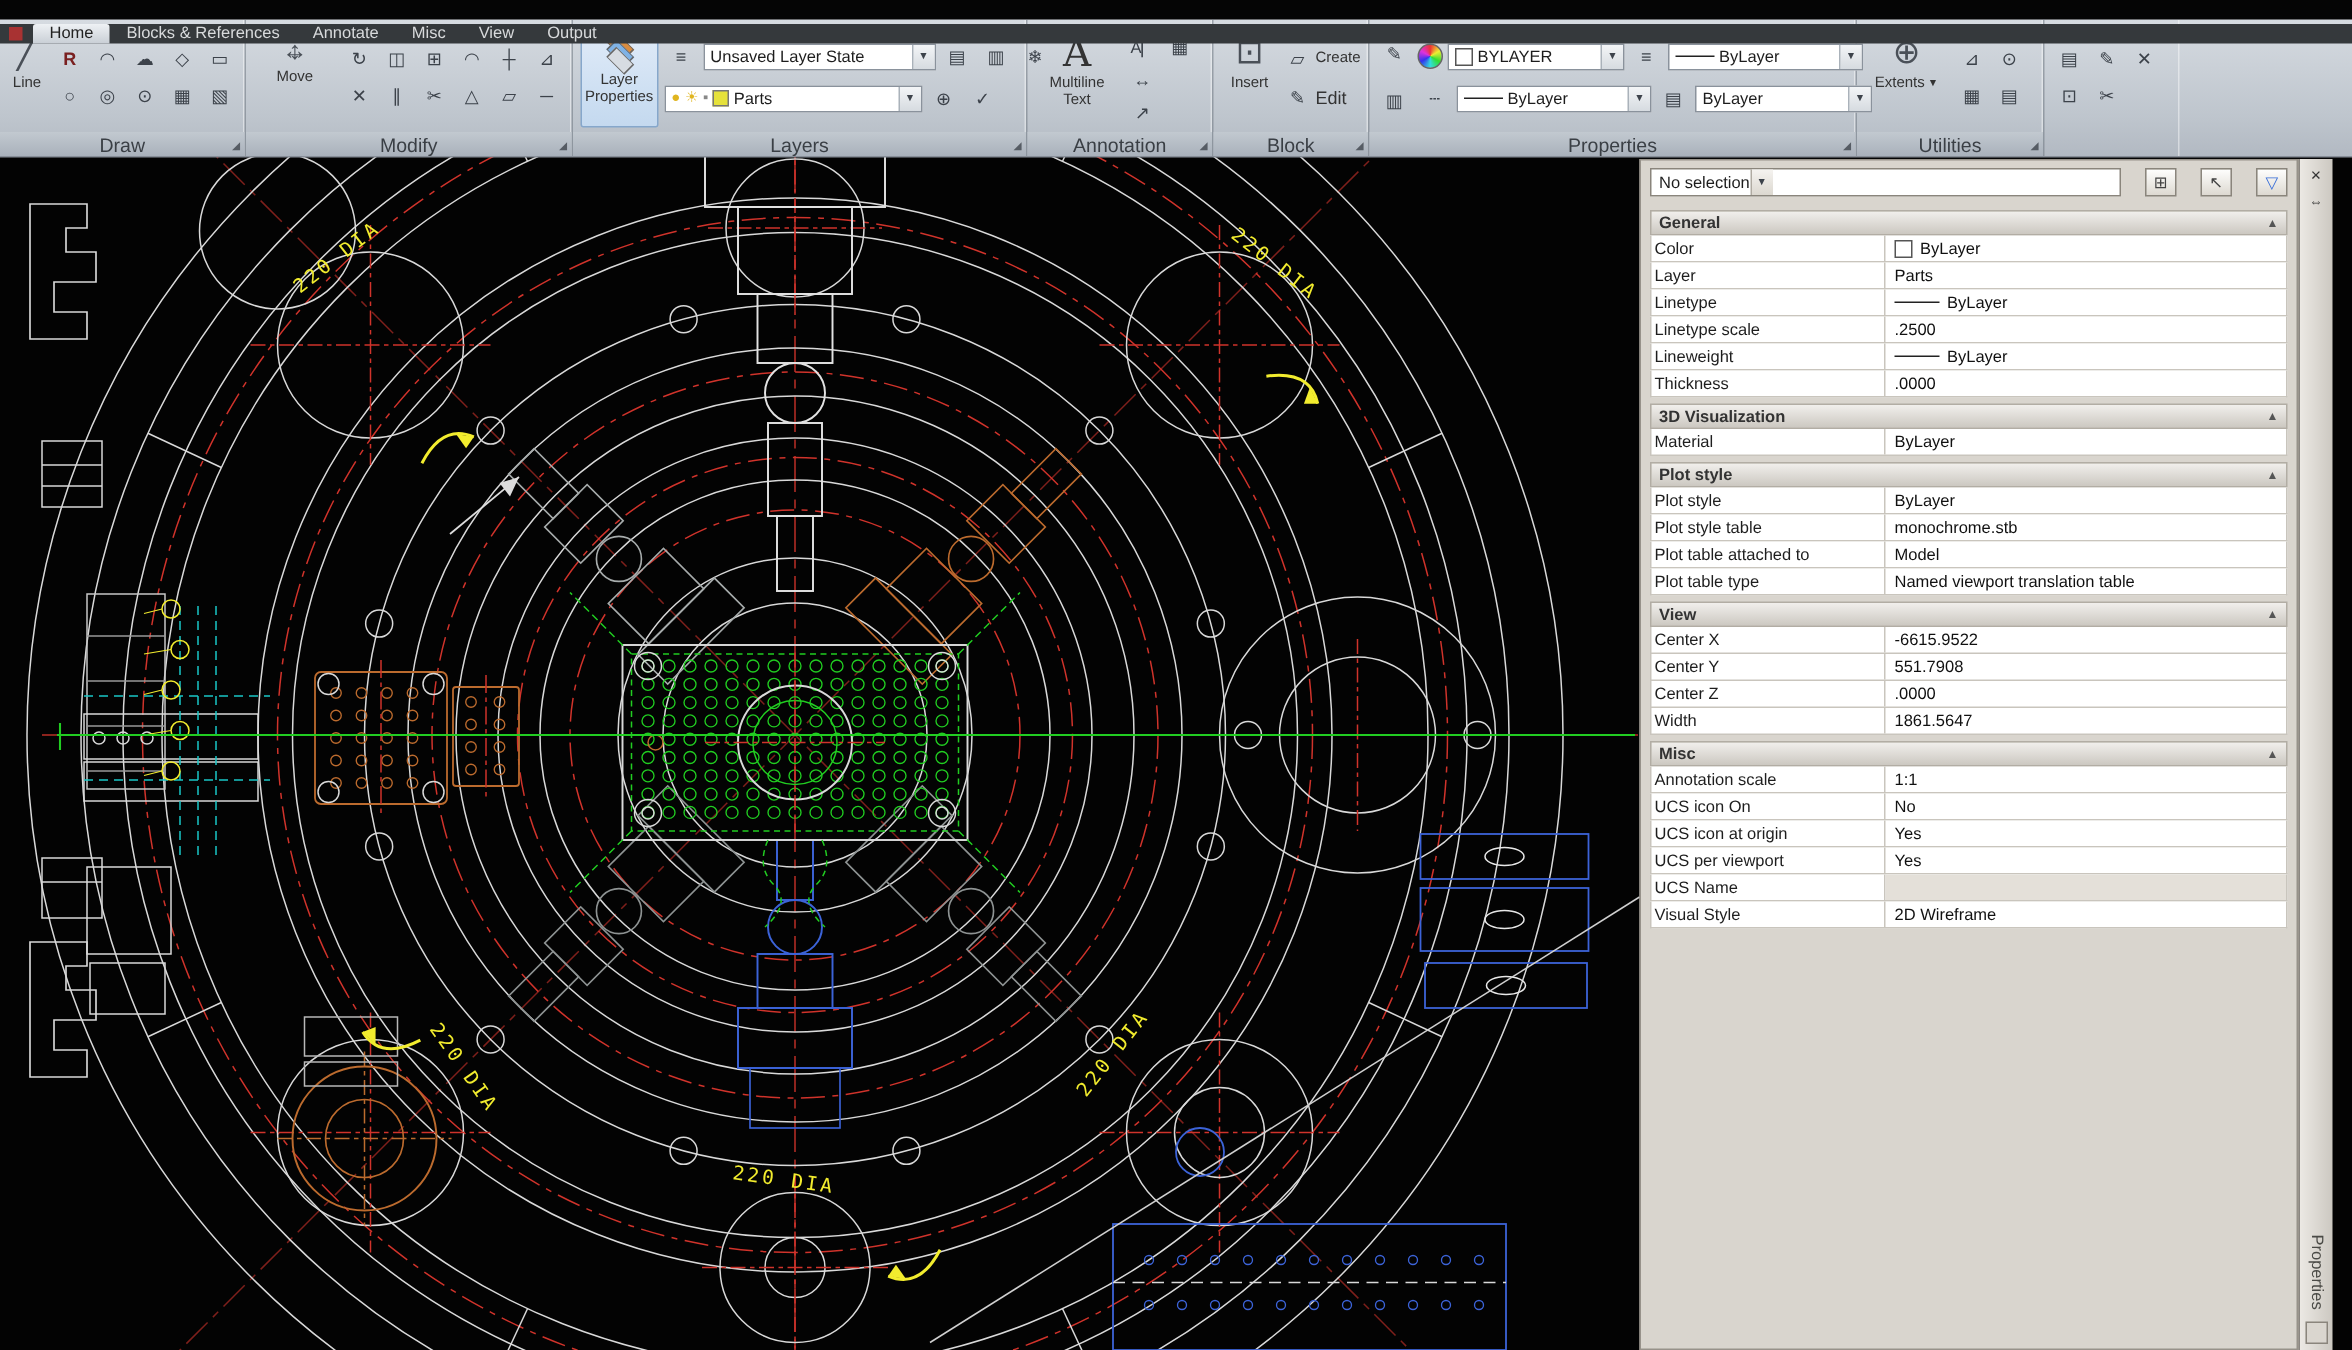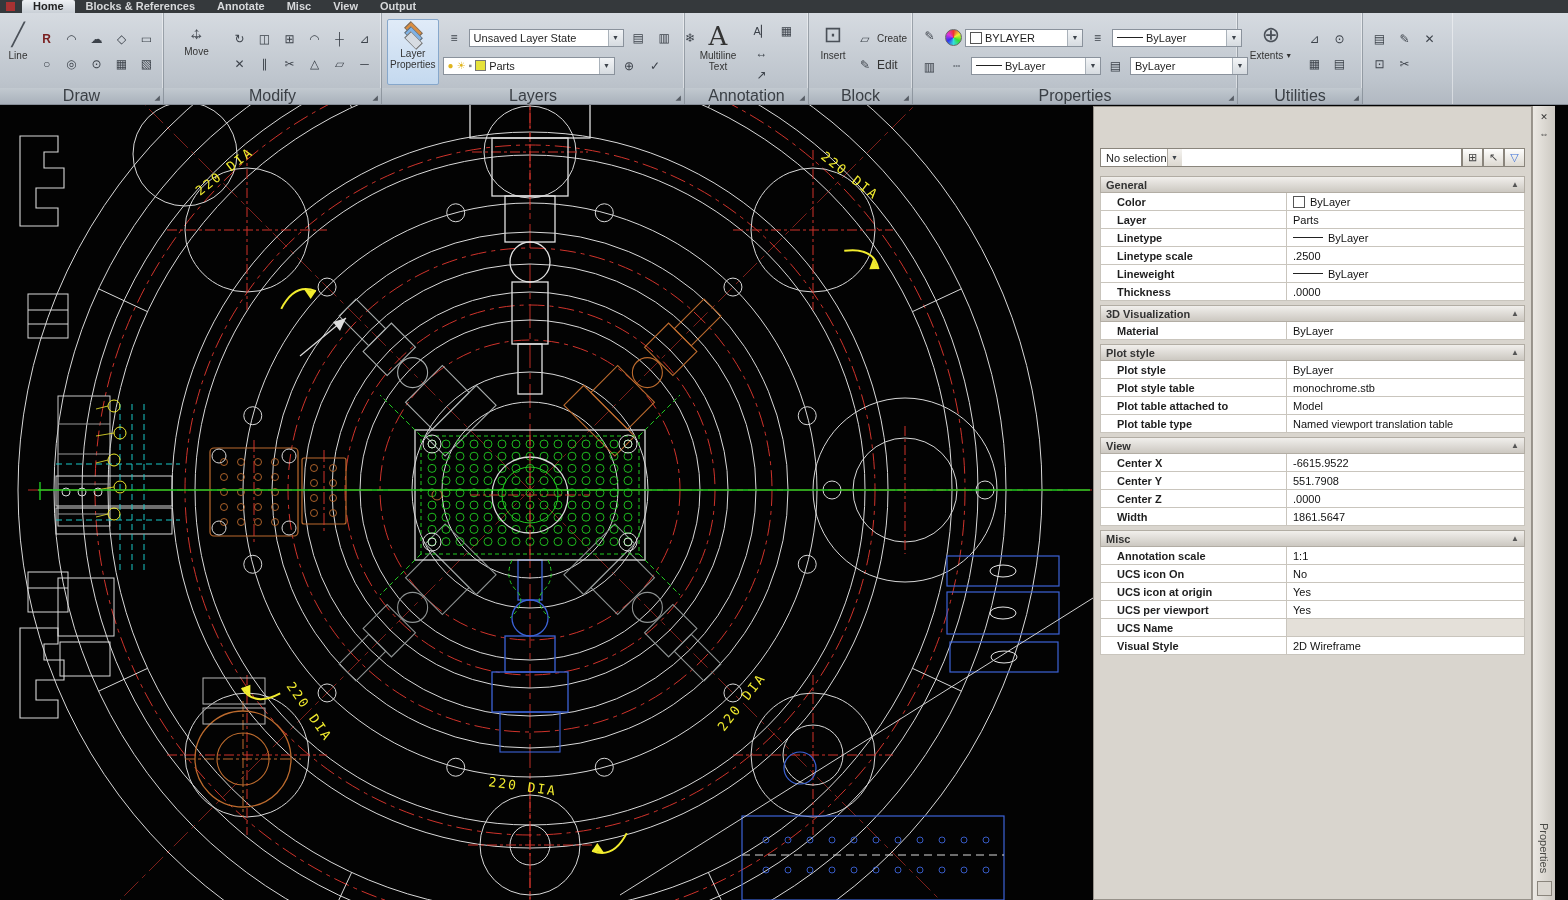--- a/index.html
+++ b/index.html
@@ -1,32 +1,32 @@
 <!DOCTYPE html>
 <html><head>
 <meta charset="utf-8">
 <style>
   html,body{margin:0;padding:0;}
   body{width:1568px;height:900px;position:relative;overflow:hidden;background:#050505;
        font-family:"Liberation Sans",sans-serif;-webkit-font-smoothing:antialiased;}
 
   
-  .tabbar{position:absolute;top:0;left:0;right:0;height:13px;background:#35393c;
-          display:flex;align-items:flex-end;padding-left:3px;z-index:30;font-weight:bold;}
+  .tabbar{position:absolute;top:16px;left:0;right:0;height:13px;background:#35393c;
+          display:flex;align-items:flex-end;padding-left:3px;z-index:30;}
   .app-icon{width:9px;height:9px;background:#a83232;margin:0 7px 2px 3px;}
   .tab{font-size:11px;color:#d8dadc;padding:0 11px;line-height:13px;height:13px;}
   .tab.active{background:linear-gradient(#eef1f4,#c9cfd6);color:#222;border-radius:2px 2px 0 0;}
 
   
   .ribbon{position:absolute;top:13px;left:0;right:0;height:91px;
           background:linear-gradient(#d6dbe1,#bec5cd 72%,#b2b9c2);
           border-bottom:1px solid #878e98;display:flex;z-index:29;}
   .panel{position:relative;height:100%;border-right:1px solid rgba(110,118,128,.55);
          box-shadow:inset -1px 0 0 rgba(255,255,255,.45);flex:0 0 auto;}
-  .panel-label{position:absolute;bottom:0;left:0;right:0;height:16px;font-size:16px;color:#3a3f45;
+  .panel-label{position:absolute;bottom:0;left:0;right:0;height:16px;font-size:13px;color:#3a3f45;
           display:flex;align-items:center;justify-content:center;
           background:linear-gradient(#c2c9d0,#a9b1bb);}
   .launcher{position:absolute;right:3px;bottom:3px;font-size:7px;color:#565c64;line-height:7px;}
   .panel-body{position:absolute;top:2px;left:0;right:0;bottom:16px;display:flex;align-items:center;
           padding:0 5px;gap:4px;}
   .big-btn{display:flex;flex-direction:column;align-items:center;font-size:10px;color:#333;
           text-align:center;line-height:11px;padding:2px 2px;border:1px solid transparent;
           border-radius:2px;width:56px;height:66px;box-sizing:border-box;}
   .big-btn .bicon{font-size:22px;line-height:26px;height:28px;color:#4a5058;}
   .big-btn.selected{background:linear-gradient(#e0ebf8,#c4d9ef);border-color:#86a7cb;}
@@ -59,34 +59,34 @@
   .bigA{font-family:"DejaVu Serif",serif;font-size:26px;color:#333;line-height:28px;}
 
   
   .canvas{position:absolute;top:104px;left:0;right:0;bottom:0;background:#030303;}
   .canvas svg{display:block;}
 
   
   .palette{position:absolute;left:1093px;top:106px;width:439px;bottom:0;background:#d9d5ce;
            border:1px solid #97928a;box-sizing:border-box;display:flex;flex-direction:column;
            font-size:11px;z-index:20;}
-  .pal-top{display:flex;align-items:center;gap:0;padding:5px 6px 5px 6px;margin-top:36px;}
+  .pal-top{display:flex;align-items:center;gap:16px;padding:5px 6px 5px 6px;}
   .pal-combo{flex:1;height:19px;background:#fff;border:1px solid #8a857c;display:flex;align-items:center;
            padding-left:5px;color:#1d1d1d;box-sizing:border-box;}
   .pal-combo .combo-arrow{border-left:1px solid #b0aba2;background:linear-gradient(#f5f3f0,#dcd8d0);}
   .pal-btn{width:21px;height:19px;border:1px solid #8a857c;background:linear-gradient(#fefefd,#ddd9d1);
            display:flex;align-items:center;justify-content:center;font-size:11px;color:#444;box-sizing:border-box;}
   #palette-sections{flex:1;overflow:hidden;padding:0 6px 0 6px;}
   .sect-hdr{height:17px;display:flex;align-items:center;gap:4px;
            background:linear-gradient(#f1efec,#ccc8c1);border:1px solid #b2ada4;
            font-weight:bold;color:#333;padding:0 5px;margin-top:4px;box-sizing:border-box;}
   .sect-hdr .chev{margin-left:auto;font-size:8px;color:#555;}
   .prow{display:flex;height:18px;border:1px solid #c9c5bd;border-top:none;background:#fff;box-sizing:border-box;}
-  .plabel{width:186px;border-right:1px solid #c9c5bd;display:flex;align-items:center;
-           padding:0 16px;color:#1e1e1e;box-sizing:border-box;overflow:hidden;white-space:nowrap;font-weight:bold;}
+  .plabel{width:156px;border-right:1px solid #c9c5bd;display:flex;align-items:center;
+           padding:0 2px;color:#1e1e1e;box-sizing:border-box;overflow:hidden;white-space:nowrap;}
   .pvalue{flex:1;display:flex;align-items:center;padding:0 6px;gap:5px;color:#111;overflow:hidden;white-space:nowrap;}
   .pvalue.empty{background:#e4e0d9;}
   .pline{width:30px;border-top:1px solid #222;}
 
   
   .side-strip{position:absolute;left:1532px;top:106px;width:23px;bottom:0;
            background:linear-gradient(90deg,#ece9e4,#ccc8c1);border-left:1px solid #9b968e;
            display:flex;flex-direction:column;align-items:center;padding-top:3px;box-sizing:border-box;z-index:21;}
   .strip-btn{width:17px;height:15px;display:flex;align-items:center;justify-content:center;
            font-size:9px;color:#333;margin-bottom:2px;}

